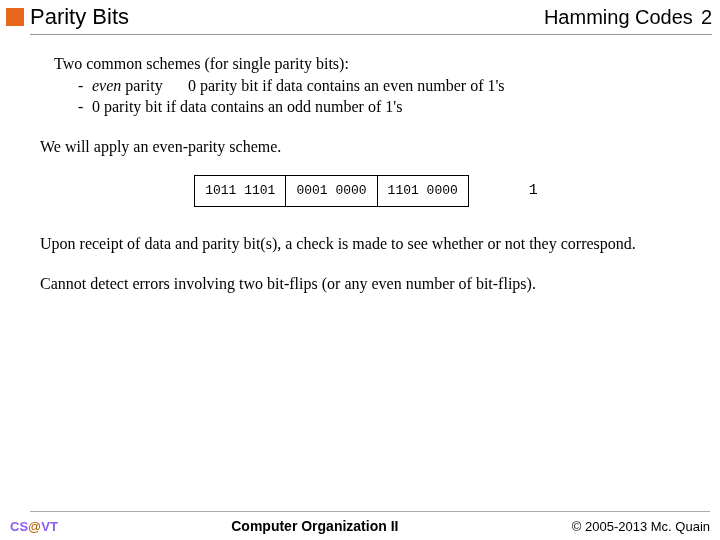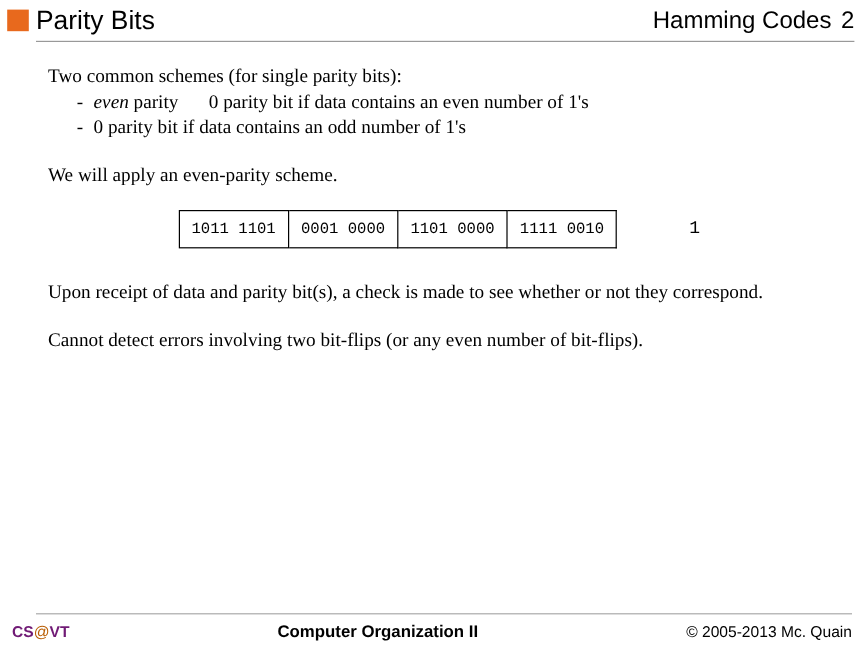--- a/index.html
+++ b/index.html
@@ -6,31 +6,31 @@
   html, body { width: 720px; height: 540px; font-family: "Times New Roman", Times, serif; background: #fff; color: #000; }
   .slide { width: 720px; height: 540px; position: relative; }
   .header { display: flex; align-items: center; padding: 4px 8px 2px 6px; }
   .bullet-square { width: 18px; height: 18px; background: #e8691d; margin-right: 6px; }
   .title { font-size: 22px; font-weight: normal; flex: 1; font-family: Arial, sans-serif; }
   .topic { font-size: 20px; font-family: Arial, sans-serif; margin-right: 8px; }
   .pagenum { font-size: 20px; font-family: Arial, sans-serif; }
   .hr { height: 1px; background: #999; margin: 2px 8px 0 30px; }
   .body { padding: 18px 28px 0 40px; font-size: 16px; line-height: 1.35; }
   .body p { margin-bottom: 18px; }
-  .schemes { margin-bottom: 18px; }
+  .schemes { margin-bottom: 18px; margin-left: 14px; }
   .scheme-row { display: flex; padding-left: 24px; }
   .dash { width: 14px; }
   .scheme-name { width: 96px; font-style: italic; }
   .scheme-name .p { font-style: normal; }
   .databox-row { display: flex; justify-content: center; align-items: center; margin: 10px 0 26px 0; gap: 0; }
   .cell { border: 1px solid #000; padding: 6px 10px; font-family: "Courier New", Courier, monospace; font-size: 13px; }
   .cell + .cell { border-left: none; }
   .extra { font-family: "Courier New", Courier, monospace; font-size: 15px; margin-left: 60px; }
   .footer { position: absolute; bottom: 6px; left: 0; right: 0; display: flex; align-items: center; justify-content: space-between; padding: 0 10px; font-family: Arial, sans-serif; font-size: 13px; }
-  .footer-left b { color: #701a75; text-align: right; }
+  .footer-left b { color: #8b5cf6; text-align: right; }
   .footer-center { font-weight: bold; font-size: 14px; }
   .footer-hr { position: absolute; bottom: 28px; left: 30px; right: 10px; height: 1px; background: #aaa; }
   .at { color: #b85c00; }
   .nowrap { white-space: nowrap; }
 </style>
 </head>
 <body>
 
 <div class="slide">
 
@@ -55,21 +55,20 @@
         <span>0 parity bit if data contains an odd number of 1's</span>
       </div>
     </div>
 
     <p>We will apply an even-parity scheme.</p>
 
     <div class="databox-row">
       <div class="cell">1011 1101</div>
       <div class="cell">0001 0000</div>
       <div class="cell">1101 0000</div>
-      <div class="cell">1111 0010</div>
       <span class="extra">1</span>
     </div>
 
     <p>Upon receipt of data and parity bit(s), a check is made to see whether or not they correspond.</p>
     <p>Cannot detect errors involving two bit-flips (or any even number of bit-flips).</p>
   </div>
 
   <div class="footer-hr"></div>
   <div class="footer">
     <div class="footer-left">

